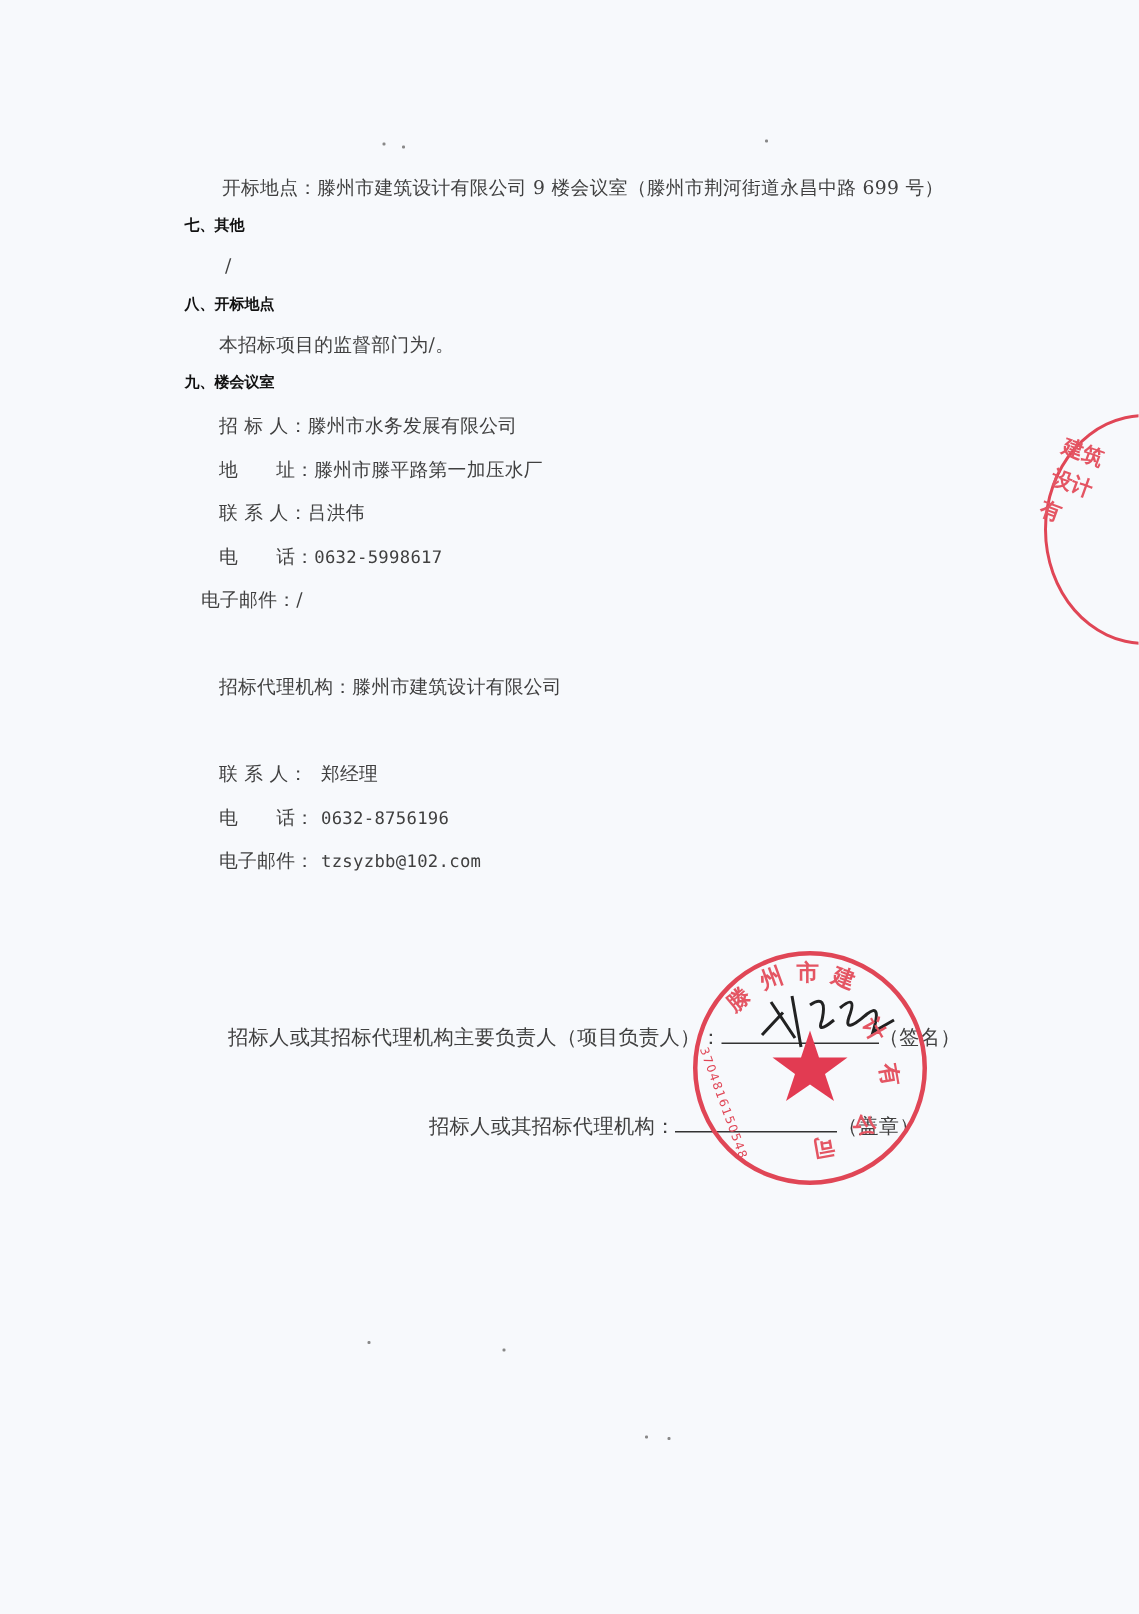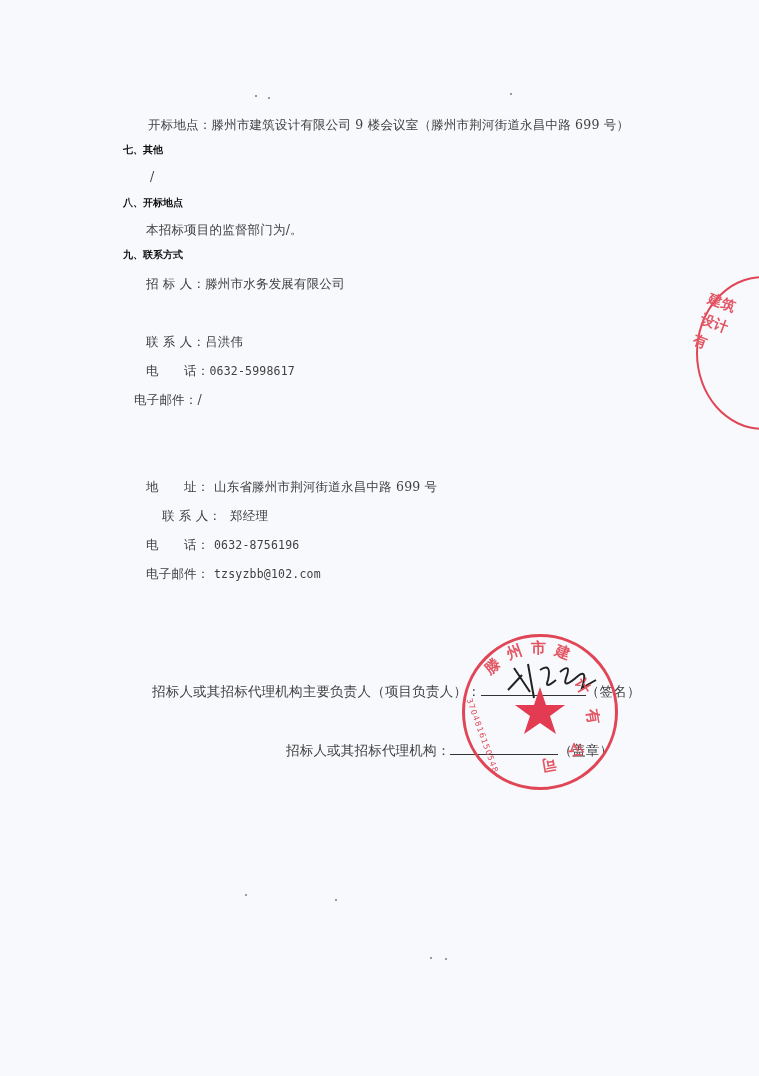--- a/index.html
+++ b/index.html
@@ -58,40 +58,43 @@
     <span>七、</span><span>其他</span>
   </div>
   <div class="line" style="left:150px;top:169px">/</div>
 
   <div class="heading" style="left:123px;top:196px">
     <span>八、</span><span>开标地点</span>
   </div>
   <div class="line" style="left:146px;top:222px">本招标项目的监督部门为/。</div>
 
   <div class="heading" style="left:123px;top:248px">
-    <span>九、</span><span>联系方式</span>
+    <span>九、</span><span>楼会议室</span>
   </div>
 
   <div class="line" style="left:146px;top:276px">
     <span class="lbl">招 标 人：</span><span class="val">滕州市水务发展有限公司</span>
+  </div>
+  <div class="line" style="left:146px;top:305px">
+    <span class="lbl">地　　址：</span><span class="val">滕州市滕平路第一加压水厂</span>
   </div>
   <div class="line" style="left:146px;top:334px">
     <span class="lbl">联 系 人：</span><span class="val">吕洪伟</span>
   </div>
   <div class="line" style="left:146px;top:363px">
     <span class="lbl">电　　话：</span><span class="val mono">0632-5998617</span>
   </div>
   <div class="line" style="left:134px;top:392px">
     <span class="lbl">电子邮件：</span><span class="val">/</span>
   </div>
 
-  <div class="line" style="left:146px;top:479px">
-    <span class="lbl" style="width:68px">地　　址：</span><span class="val">山东省滕州市荆河街道永昌中路 699 号</span>
+  <div class="line" style="left:146px;top:450px">
+    <span class="lbl">招标代理机构：</span><span class="val">滕州市建筑设计有限公司</span>
   </div>
-  <div class="line" style="left:162px;top:508px">
+  <div class="line" style="left:146px;top:508px">
     <span class="lbl" style="width:68px">联 系 人：</span><span class="val">郑经理</span>
   </div>
   <div class="line" style="left:146px;top:537px">
     <span class="lbl" style="width:68px">电　　话：</span><span class="val mono">0632-8756196</span>
   </div>
   <div class="line" style="left:146px;top:566px">
     <span class="lbl" style="width:68px">电子邮件：</span><span class="val mono">tzsyzbb@102.com</span>
   </div>
 
   <div class="line" style="left:152px;top:681px;font-size:13.5px">

